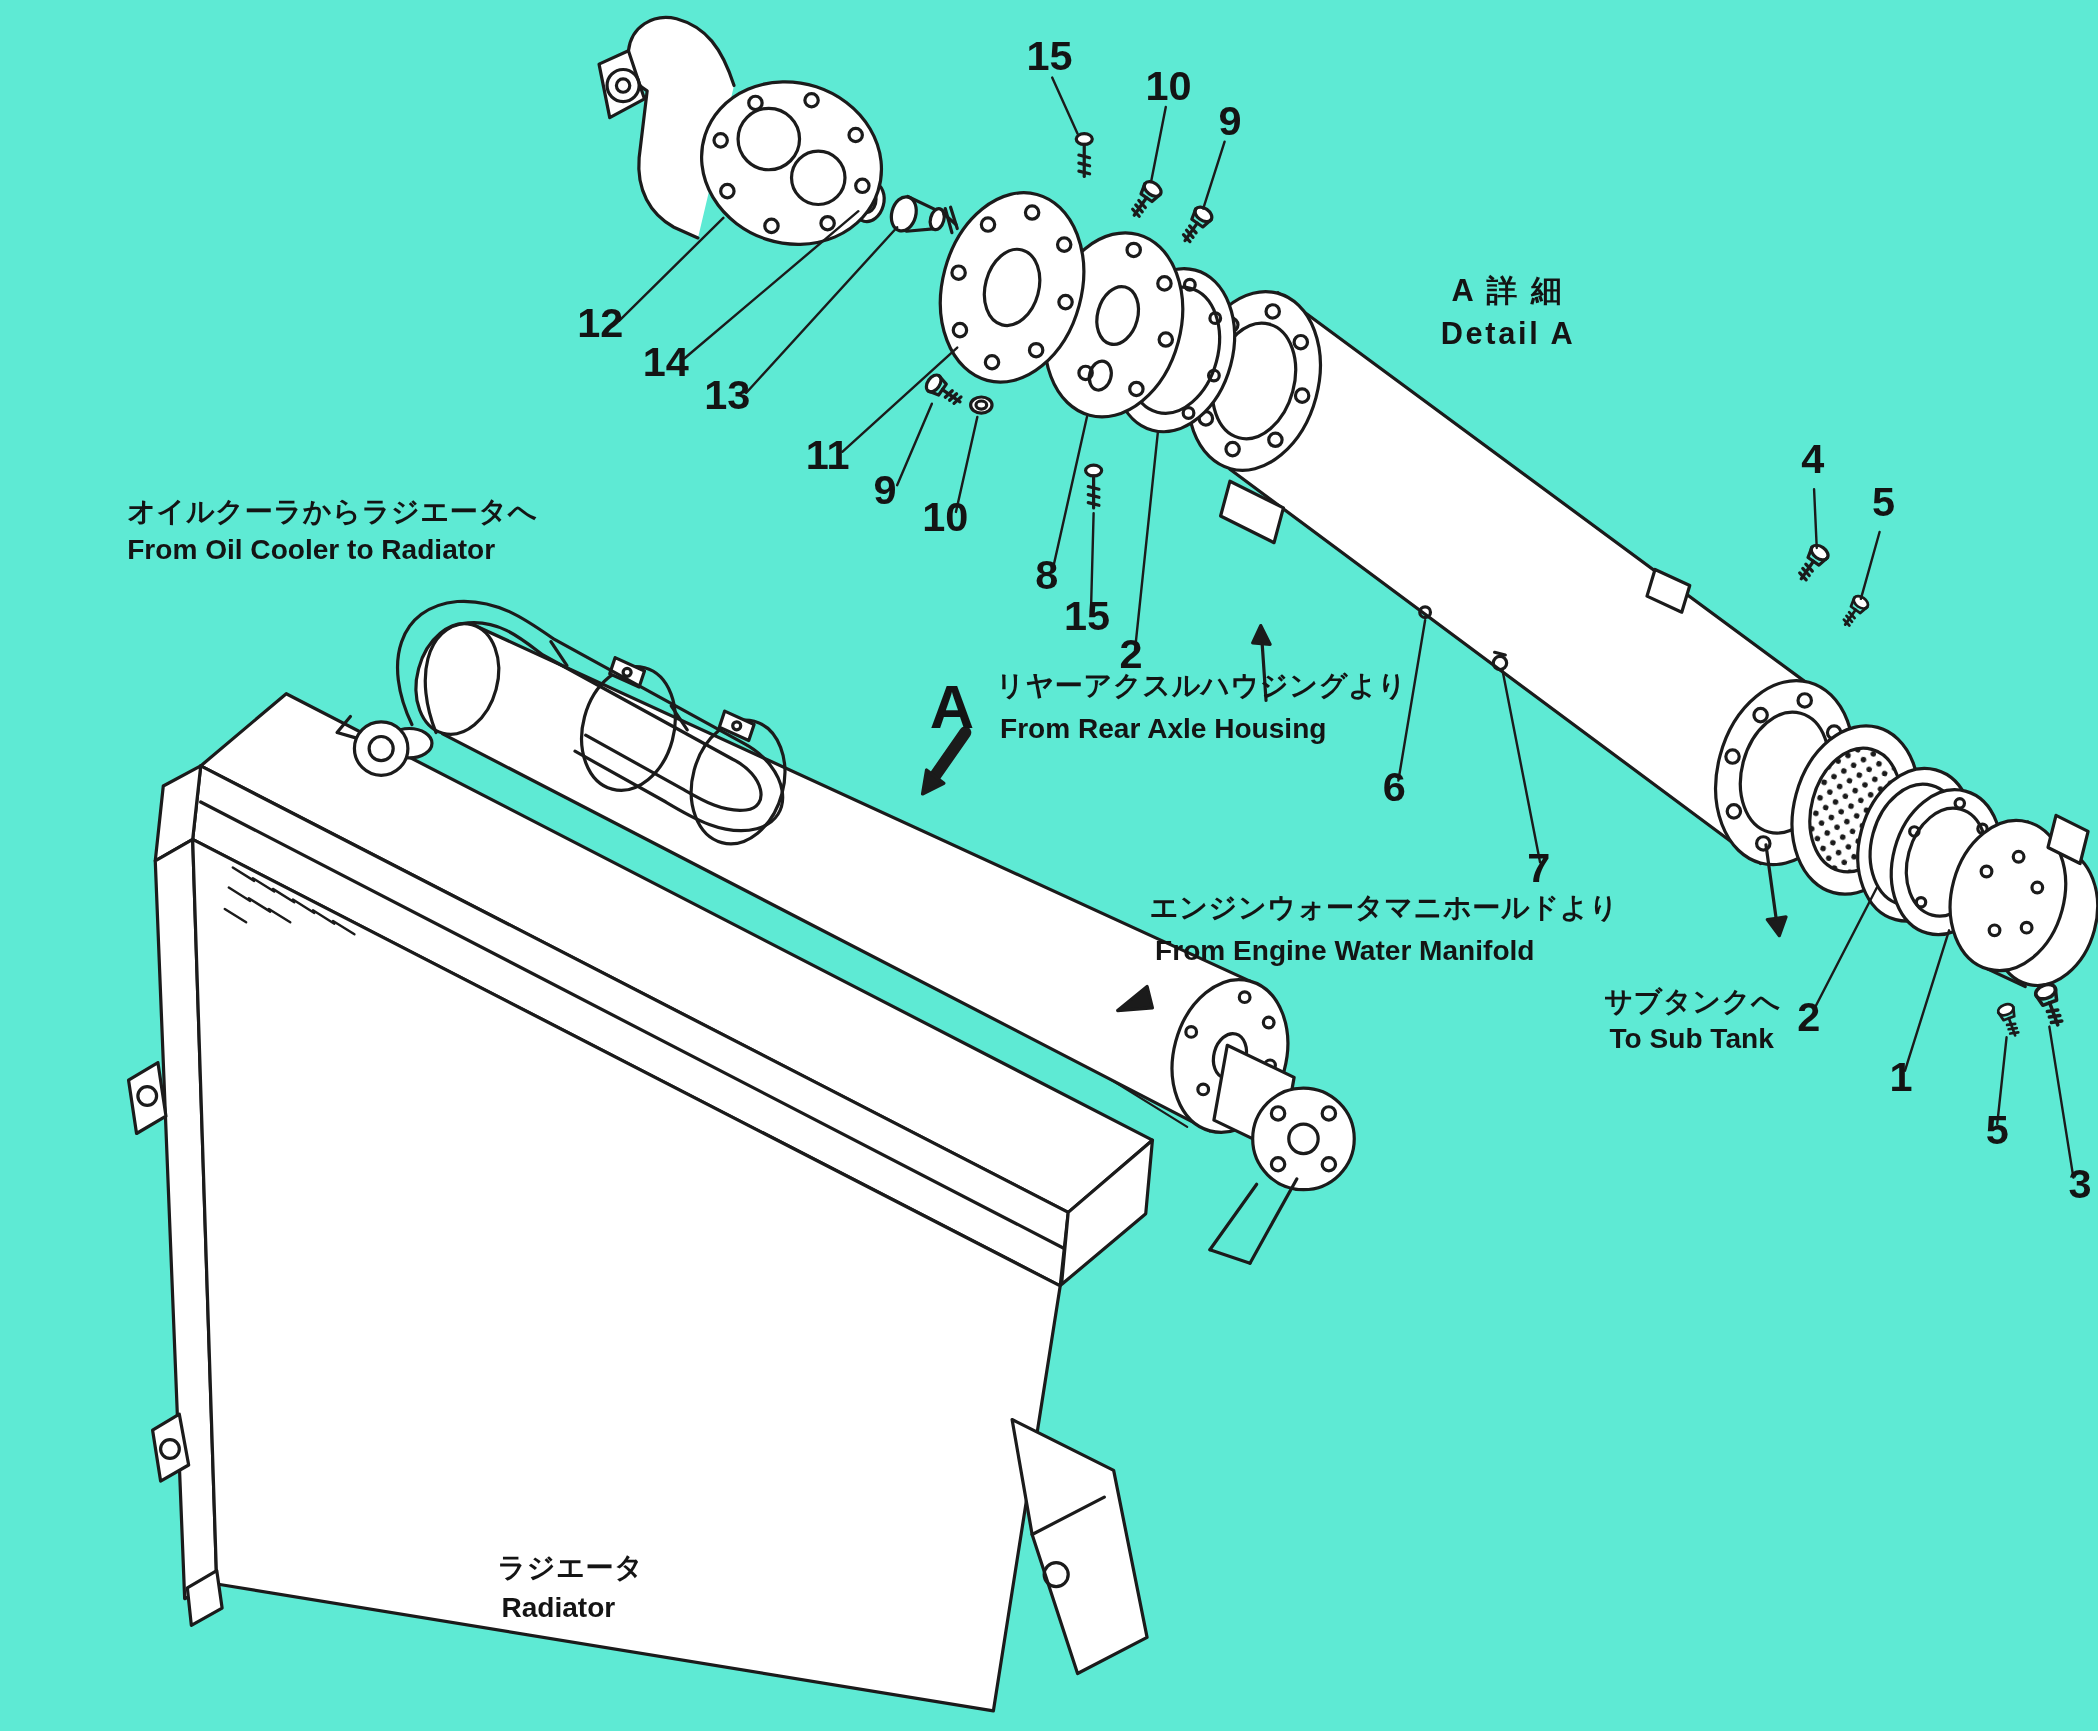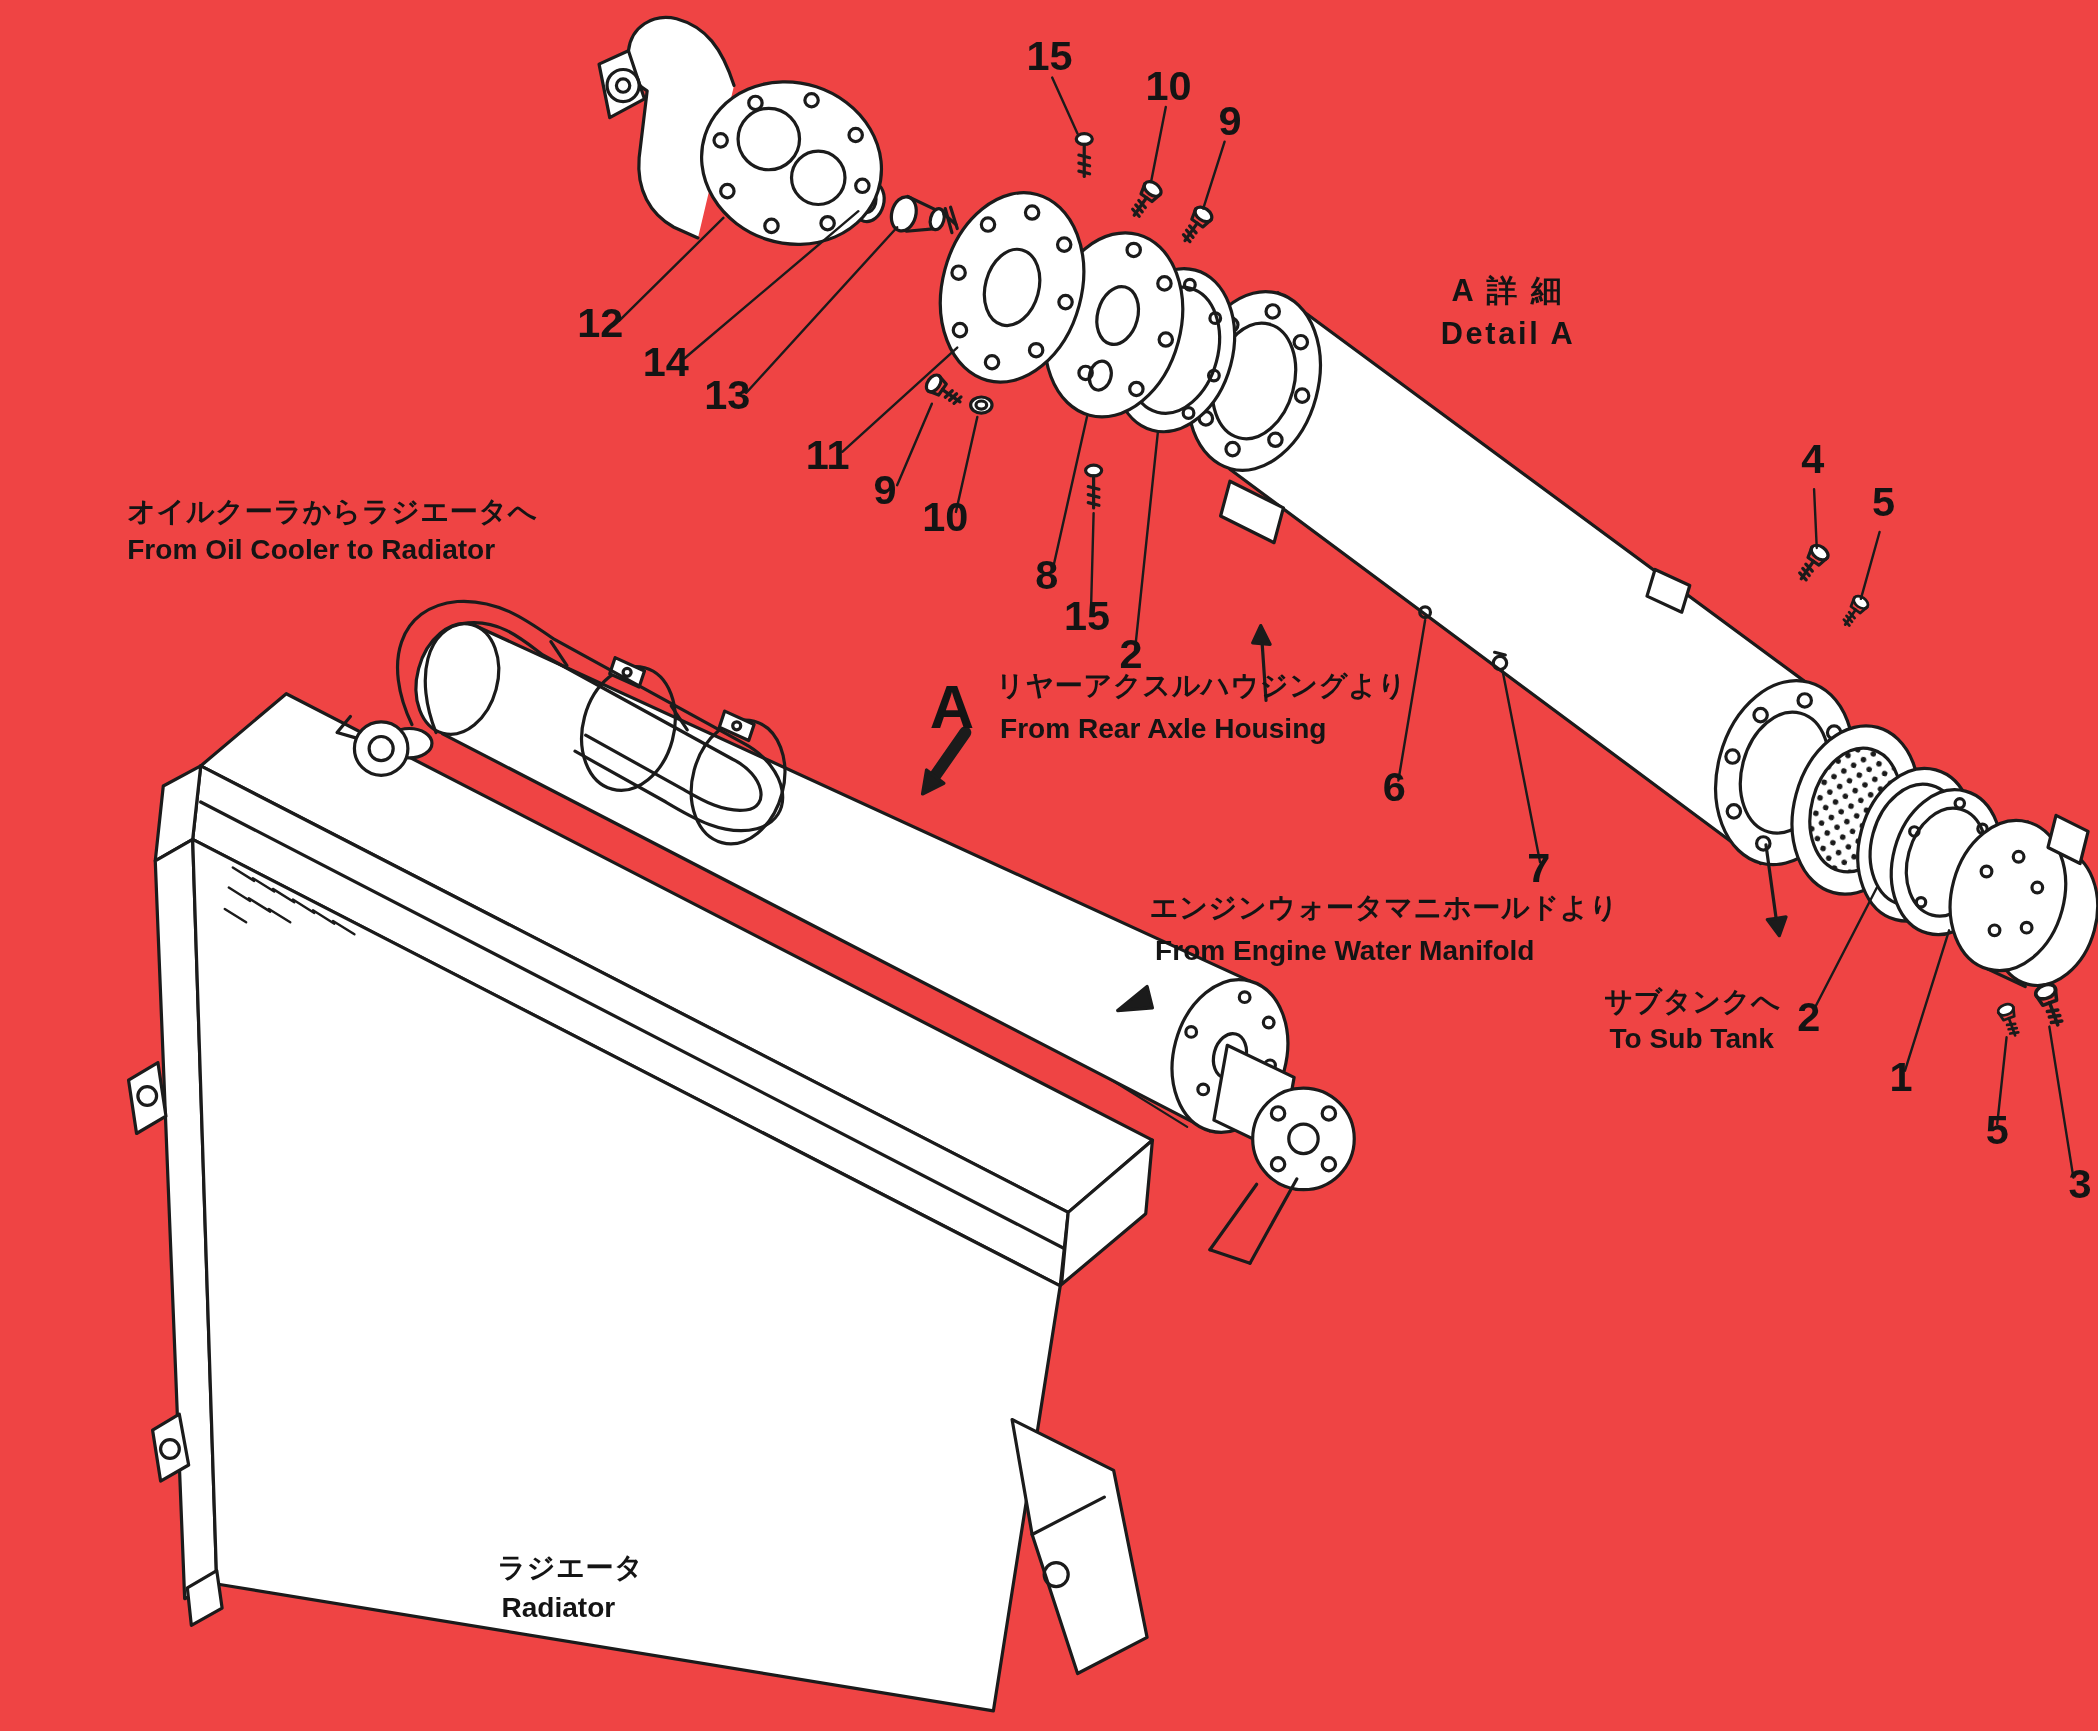--- a/index.html
+++ b/index.html
@@ -1,17 +1,17 @@
 <!DOCTYPE html>
 <html style="font-size:14.3px"><head>
 <meta charset="utf-8">
 <style>
   html,body{margin:0;padding:0;background:#ffffff;}
   body{width:2099px;height:1731px;position:relative;font-family:"Liberation Sans",sans-serif;}
-  .page{position:absolute;inset:0;background:#ef4444;}
+  .page{position:absolute;inset:0;background:#5eead4;}
   svg{display:block;}
   svg text{font-family:"Liberation Sans",sans-serif;font-weight:bold;fill:#141414;}
   .callout{font-size:31px;}
   .note{font-size:21px;letter-spacing:0.5px;}
   .note-en{font-size:21px;}
   .detail-title{font-size:23px;letter-spacing:2px;}
   .marker-a{font-size:46px;}
 </style>
 </head>
 <body>

